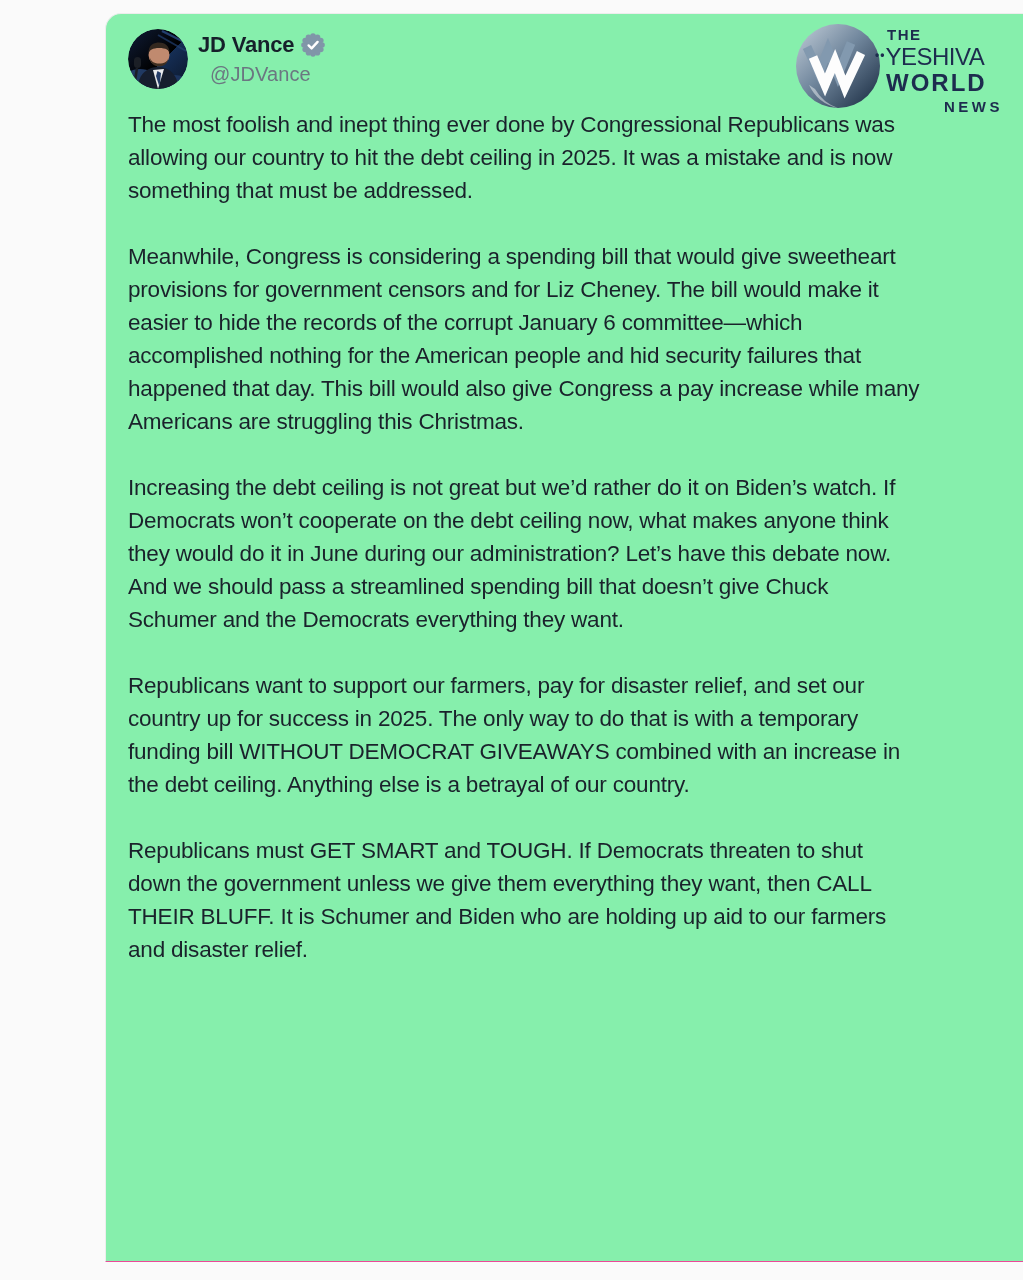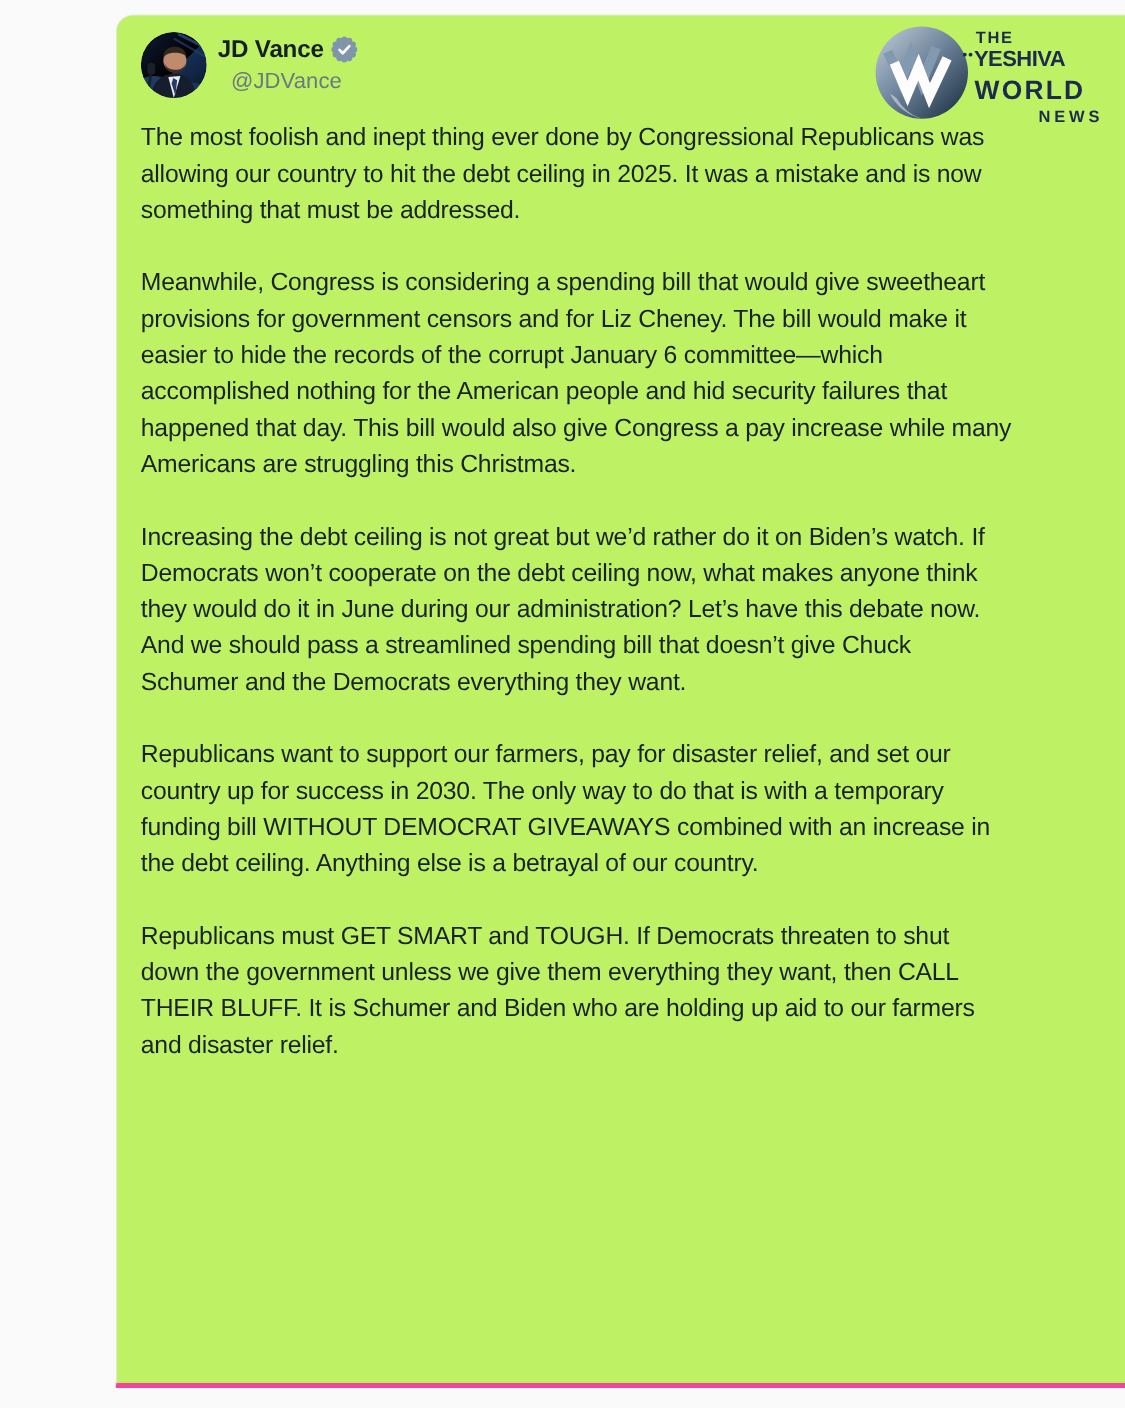--- a/index.html
+++ b/index.html
@@ -8,24 +8,24 @@
     background: #fafafa;
     font-family: "Liberation Sans", "DejaVu Sans", sans-serif;
     overflow: hidden;
   }
   .stage { position: relative; width: 1023px; height: 1280px; }
 
   .card {
     position: absolute;
     left: 105px; top: 13px;
     width: 918px; height: 1249px;
-    background: #bef264;
+    background: #86efac;
     border-top: 1px solid #ededed;
     border-left: 1px solid #ededed;
-    border-bottom: 5px solid #ec4899;
+    border-bottom: 1px solid #ec4899;
     border-top-left-radius: 16px;
     box-sizing: border-box;
   }
 
   
   .header { position: absolute; left: 0; top: 0; width: 100%; height: 108px; }
 
   .avatar {
     position: absolute; left: 22px; top: 15px;
     width: 60px; height: 60px; border-radius: 50%;
@@ -45,21 +45,21 @@
     font-size: 20px; color: #6b7781; letter-spacing: 0.1px; margin-left: 12px;
   }
 
   
   .logo { position: absolute; top: 4px; right: 16px; width: 212px; height: 100px; }
   .logo-sphere { position: absolute; left: 0; top: 5px; }
   .logo-text { position: absolute; left: 90px; top: 0; width: 122px; color: #1d2c4e; }
   .logo-the  { position: absolute; left: 2px; top: 8px;  font-size: 15px; font-weight: bold; letter-spacing: 1.5px; }
   .logo-yeshiva-row { position: absolute; left: -10px; top: 25px; white-space: nowrap; }
   .logo-dots { font-size: 12px; font-weight: bold; letter-spacing: 1px; vertical-align: 6px; }
-  .logo-yeshiva { font-size: 20px; font-weight: bold; letter-spacing: -0.5px; }
+  .logo-yeshiva { font-size: 24px; font-weight: normal; letter-spacing: -0.5px; }
   .logo-world   { position: absolute; left: 1px; top: 51px; font-size: 24px; font-weight: bold; letter-spacing: 2px; text-align: right; }
   .logo-news    { position: absolute; right: 4px; top: 80px; font-size: 15px; font-weight: bold; letter-spacing: 3.5px; }
 
   
   .tweet-body {
     position: absolute; left: 22px; top: 94px;
     width: 792px;
   }
   .para {
     margin: 0 0 33px 0;
@@ -166,18 +166,18 @@
           <div class="logo-world">WORLD</div>
           <div class="logo-news">NEWS</div>
         </div>
       </div>
     </div>
 
     <article class="tweet-body">
         <p class="para">The most foolish and inept thing ever done by Congressional Republicans was allowing our country to hit the debt ceiling in 2025. It was a mistake and is now something that must be addressed.</p>
         <p class="para">Meanwhile, Congress is considering a spending bill that would give sweetheart provisions for government censors and for Liz Cheney. The bill would make it easier to hide the records of the corrupt January 6 committee—which accomplished nothing for the American people and hid security failures that happened that day. This bill would also give Congress a pay increase while many Americans are struggling this Christmas.</p>
         <p class="para">Increasing the debt ceiling is not great but we’d rather do it on Biden’s watch. If Democrats won’t cooperate on the debt ceiling now, what makes anyone think they would do it in June during our administration? Let’s have this debate now. And we should pass a streamlined spending bill that doesn’t give Chuck Schumer and the Democrats everything they want.</p>
-        <p class="para">Republicans want to support our farmers, pay for disaster relief, and set our country up for success in 2030. The only way to do that is with a temporary funding bill WITHOUT DEMOCRAT GIVEAWAYS combined with an increase in the debt ceiling. Anything else is a betrayal of our country.</p>
+        <p class="para">Republicans want to support our farmers, pay for disaster relief, and set our country up for success in 2025. The only way to do that is with a temporary funding bill WITHOUT DEMOCRAT GIVEAWAYS combined with an increase in the debt ceiling. Anything else is a betrayal of our country.</p>
         <p class="para">Republicans must GET SMART and TOUGH. If Democrats threaten to shut down the government unless we give them everything they want, then CALL THEIR BLUFF. It is Schumer and Biden who are holding up aid to our farmers and disaster relief.</p>
       </article>
 
   </div>
 </div>
 
 </body></html>

